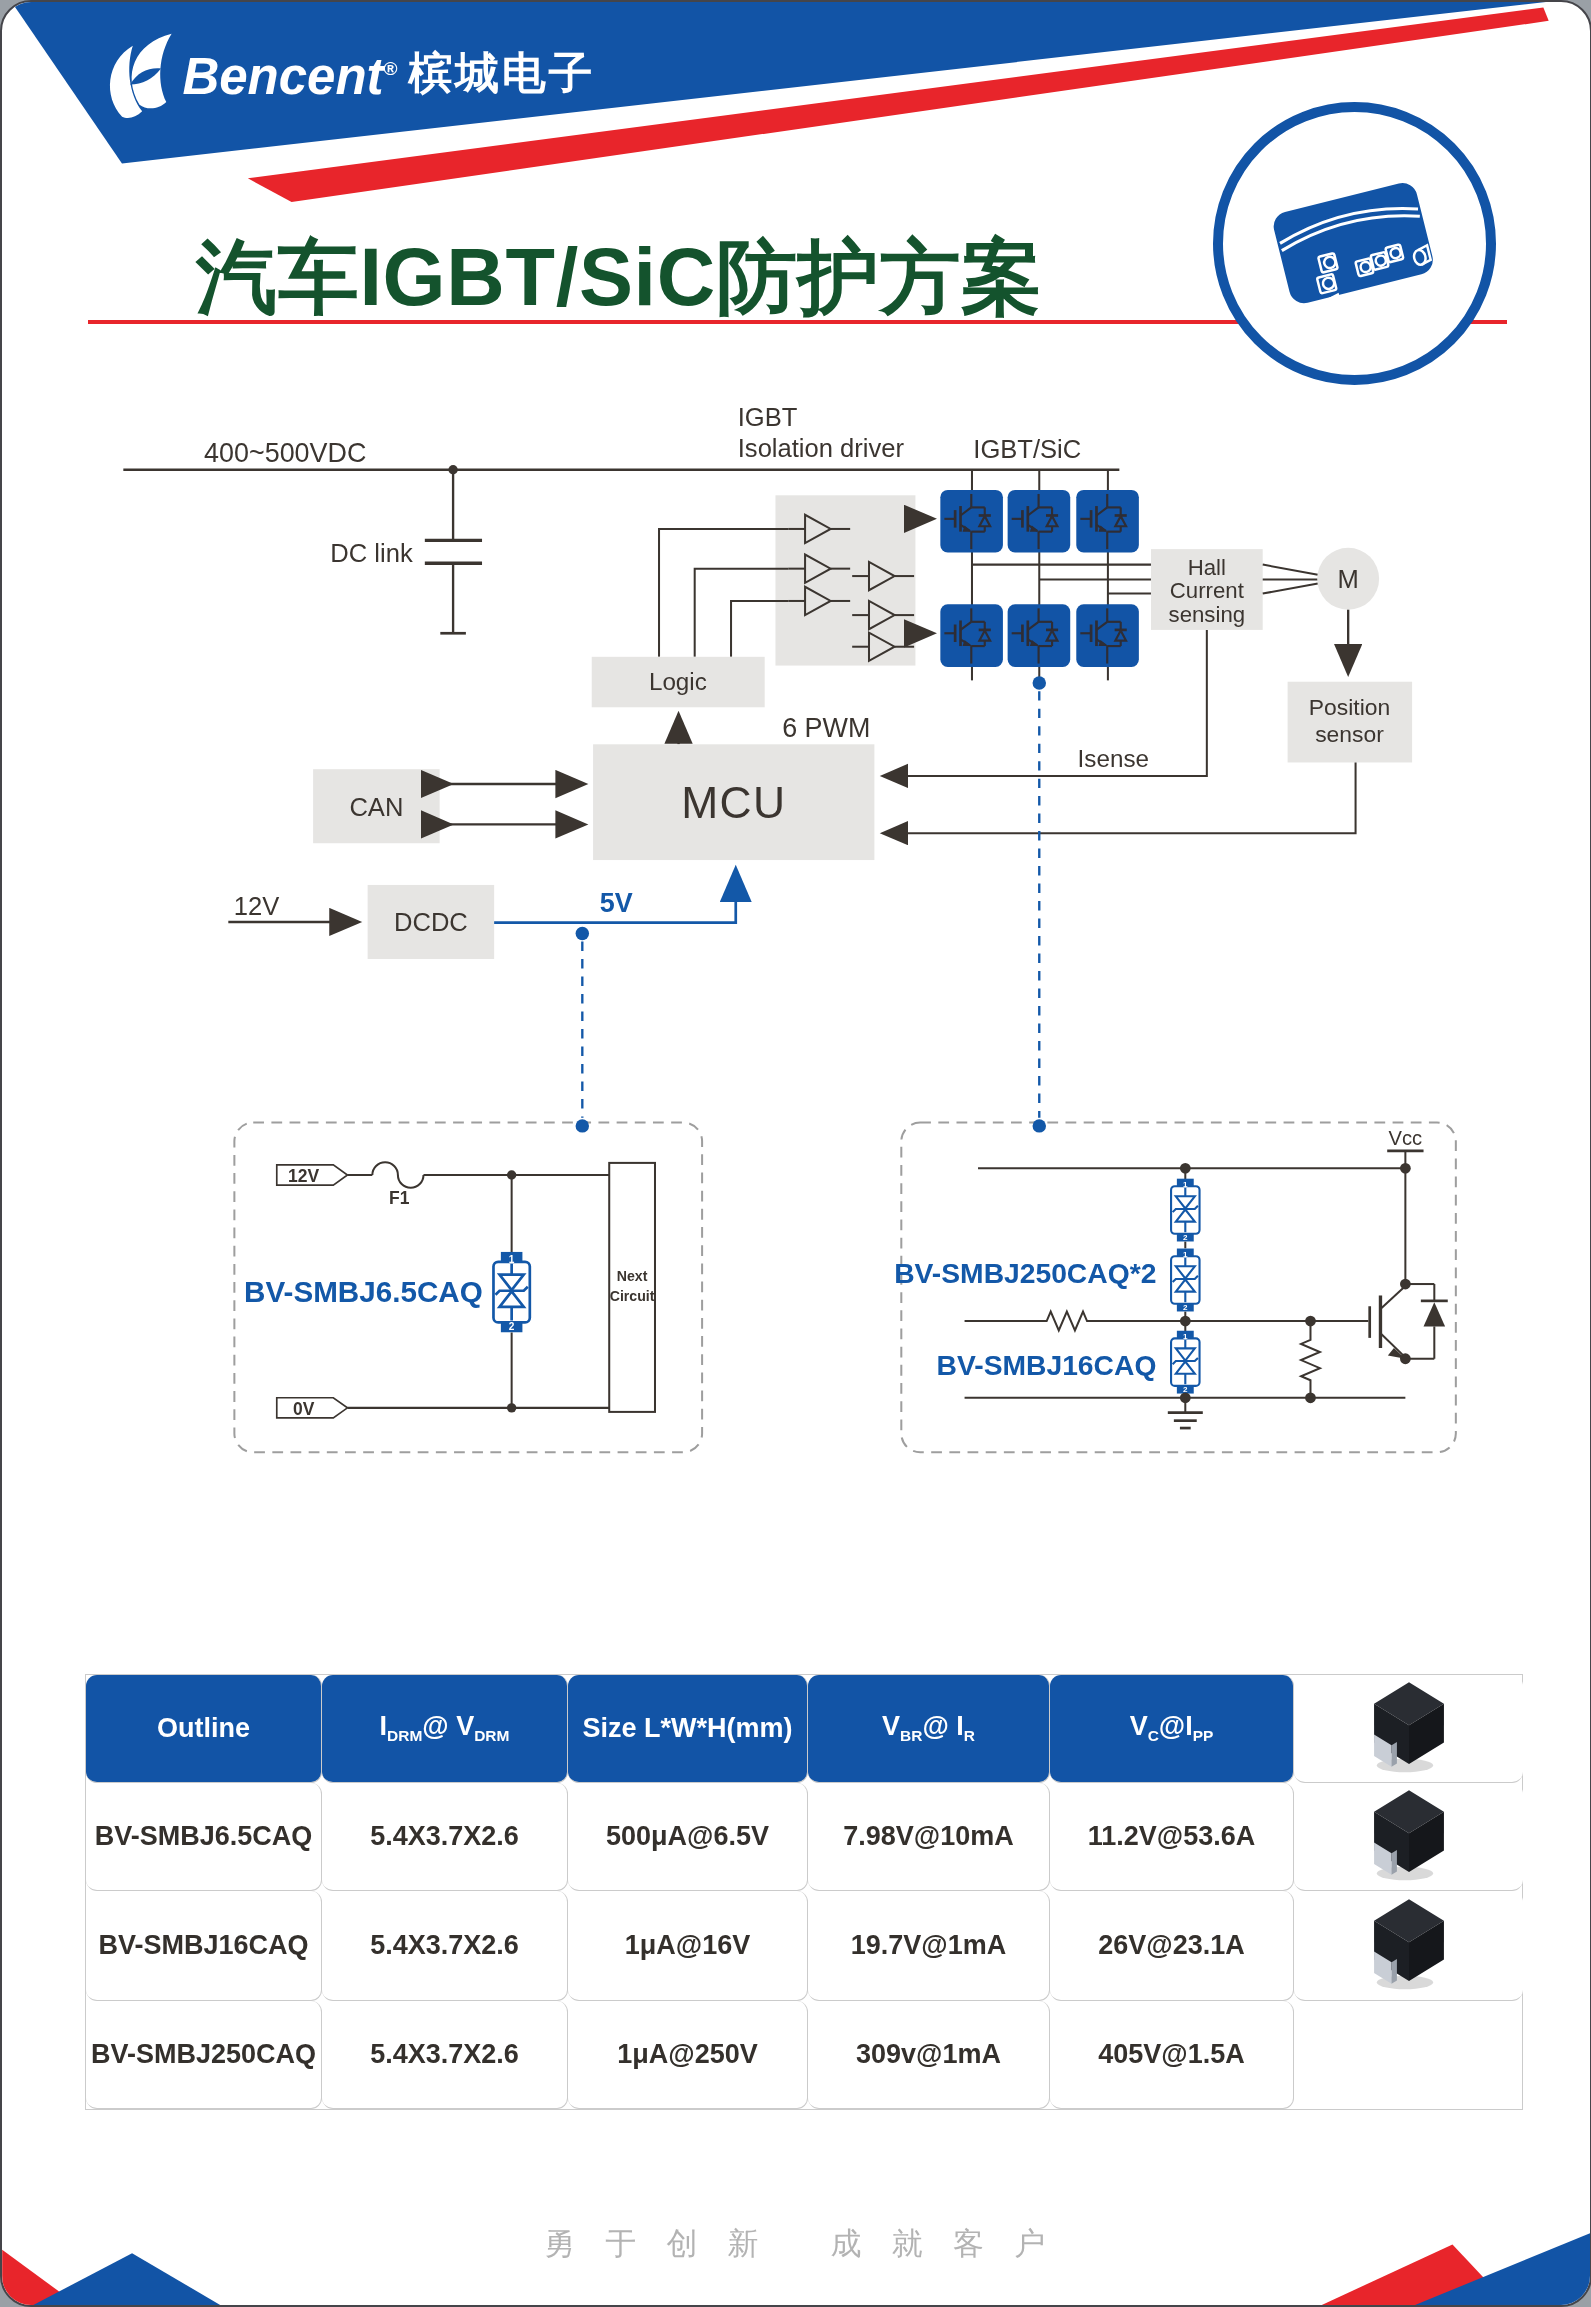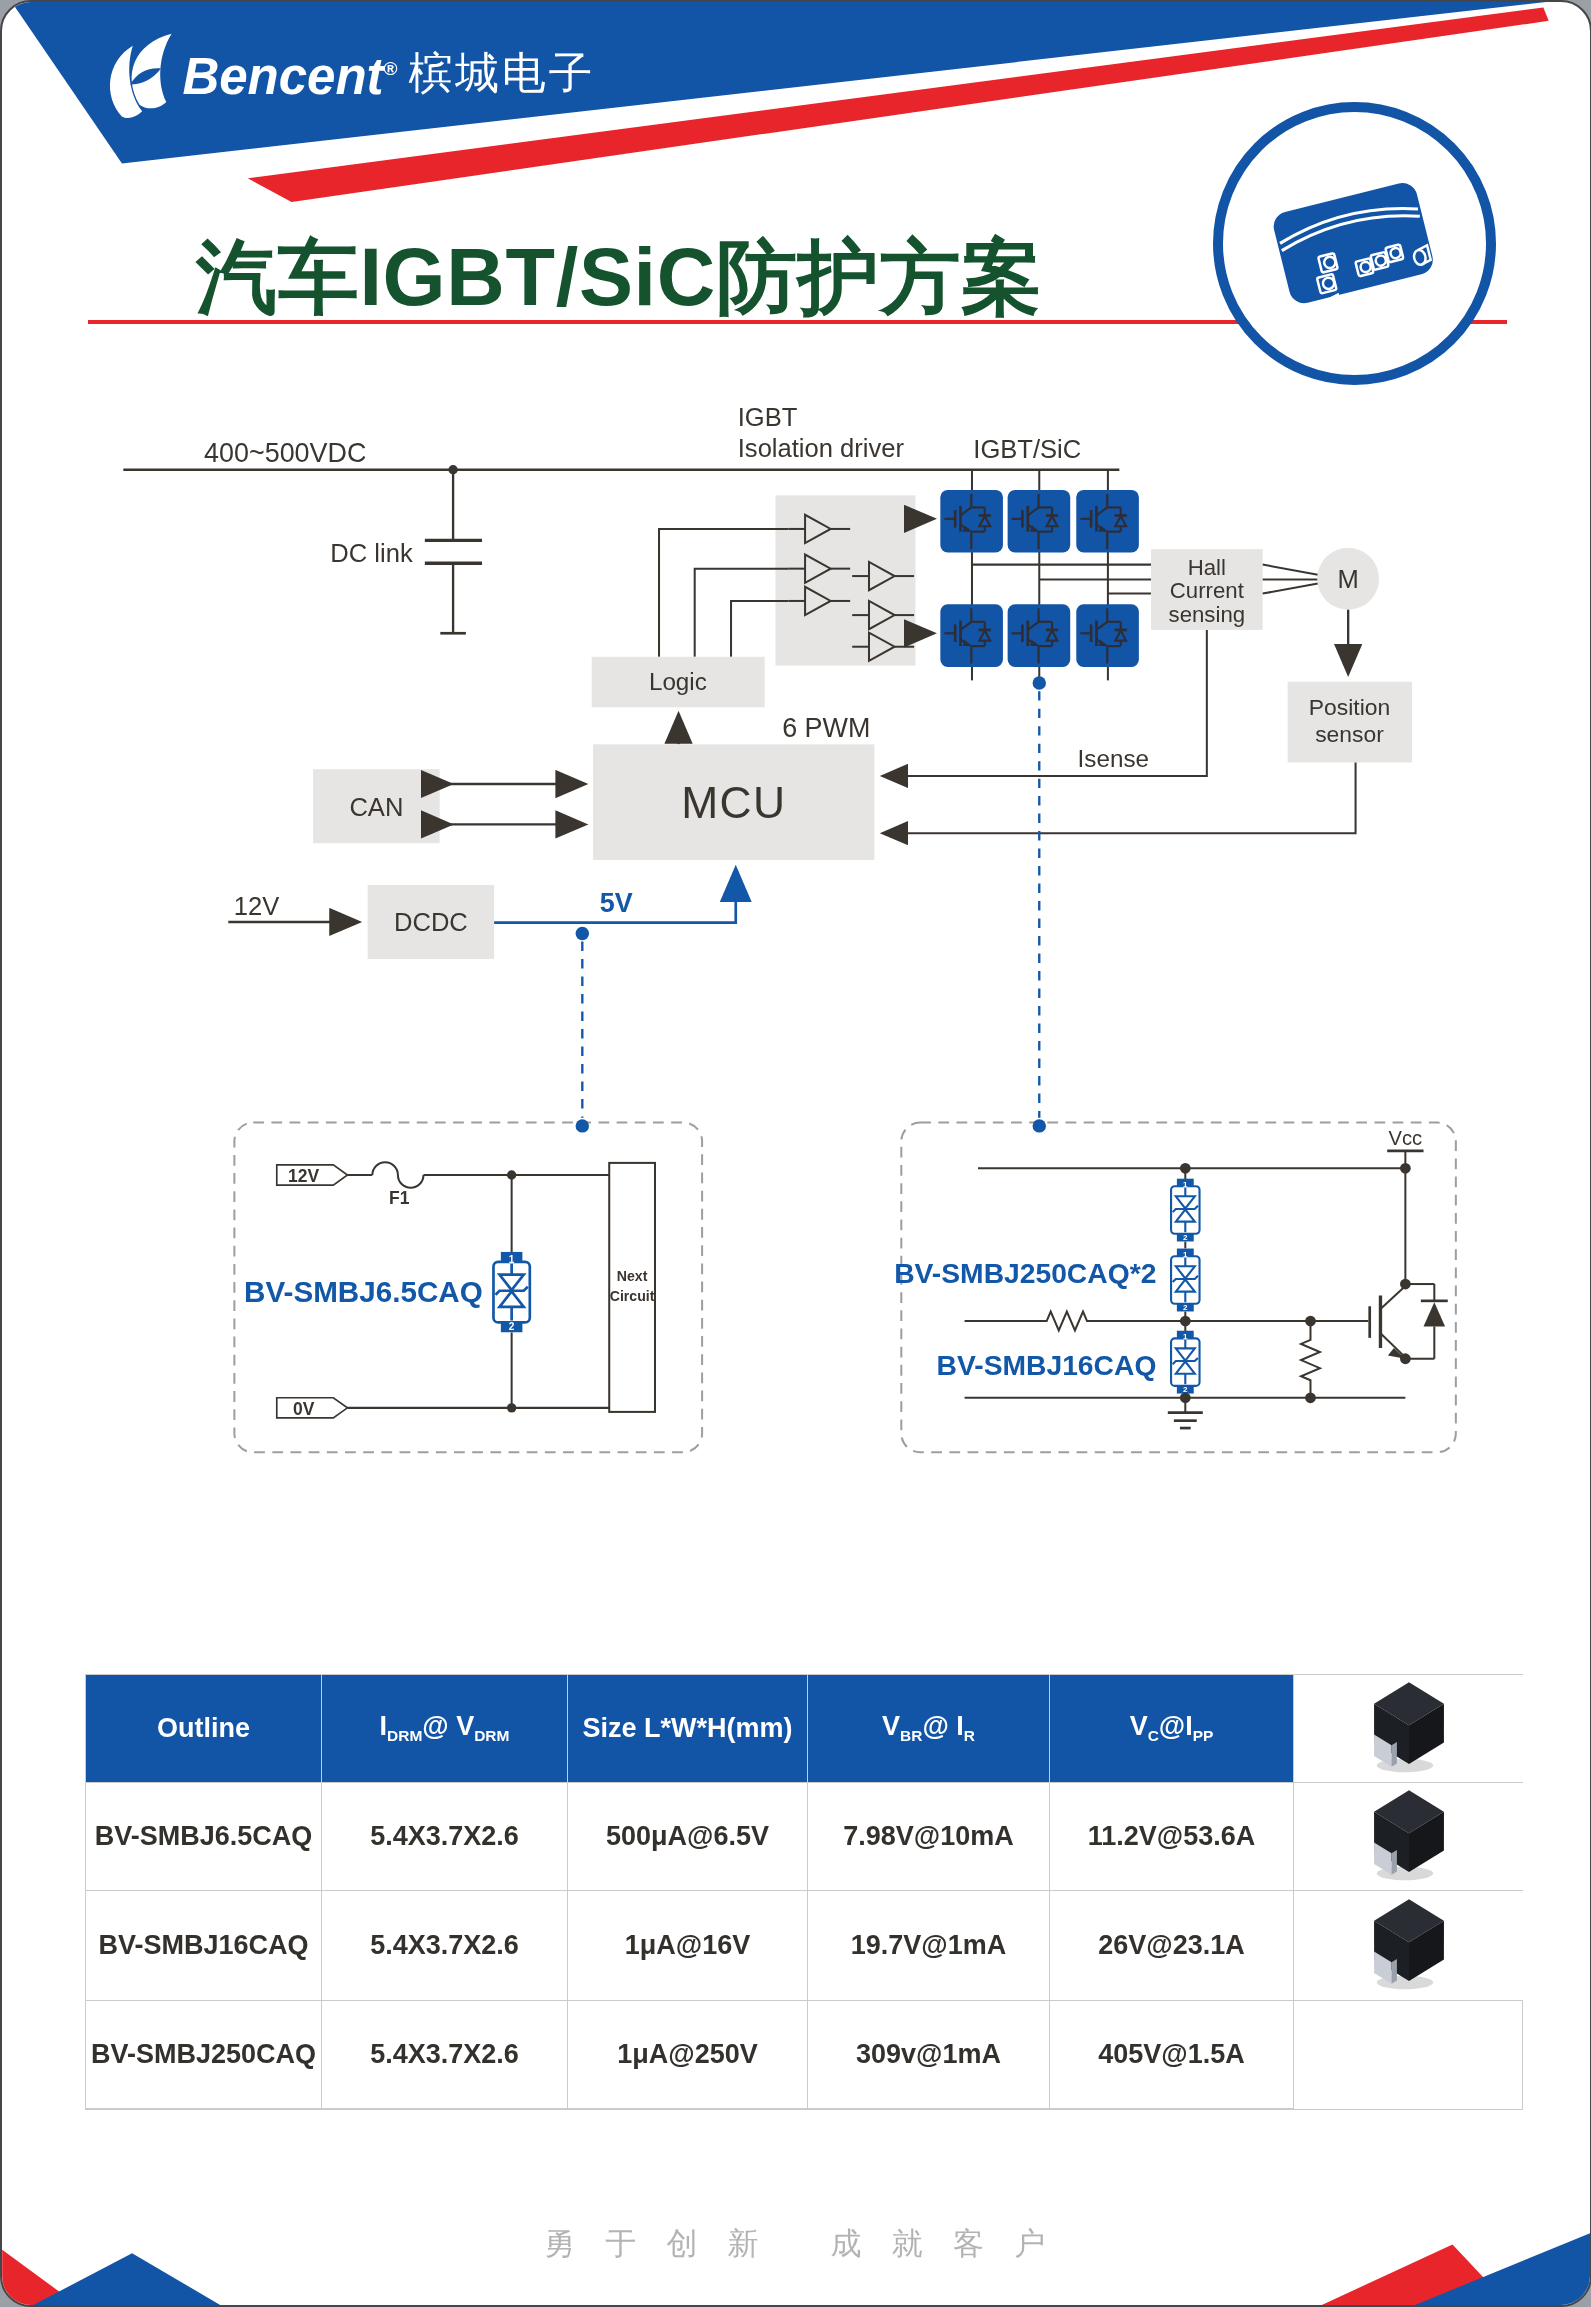--- a/index.html
+++ b/index.html
@@ -5,32 +5,32 @@
   html,body{margin:0;padding:0;background:#9aa0a6;font-family:"Liberation Sans","DejaVu Sans",sans-serif;}
   .page{position:relative;width:1592px;height:2307px;background:#ffffff;border:2px solid #45454a;
         border-radius:31px;overflow:hidden;margin:0 auto;box-sizing:border-box;}
   .abs{position:absolute;}
   svg text{font-family:"Liberation Sans","DejaVu Sans",sans-serif;}
   
   .logo-row{position:absolute;left:100px;top:30px;display:flex;align-items:flex-start;z-index:3;}
   .logo-mark{width:75px;height:89px;}
   .logo-text{color:#fff;font-style:italic;font-weight:bold;font-size:51px;line-height:1;margin:19px 0 0 5.4px;}
   .logo-reg{color:#fff;font-size:19px;font-style:normal;vertical-align:19px;}
-  .logo-cn{color:#fff;font-weight:normal;font-size:44px;font-style:normal;letter-spacing:2.7px;margin-left:10.8px;}
+  .logo-cn{color:#fff;font-weight:bold;font-size:44px;font-style:normal;letter-spacing:2.7px;margin-left:10.8px;}
   .title{position:absolute;left:194px;top:222px;font-size:81px;font-weight:800;color:#14532d;
          letter-spacing:0.7px;z-index:2;white-space:nowrap;}
   .red-rule{position:absolute;left:86px;top:318px;width:1419px;height:4px;background:#e8252b;z-index:1;}
   .prod-circle{position:absolute;left:1211px;top:100px;width:283px;height:283px;border:10px solid #1254a6;
                border-radius:50%;background:#fff;box-sizing:border-box;z-index:2;}
   
   .spec-table{position:absolute;left:83px;top:1672px;width:1438px;z-index:2;
               display:grid;grid-template-columns:236px 246px 240px 242px 244px 229px;
               grid-template-rows:108px 108px 110px 108px;border:1.3px solid #cbcbcb;box-sizing:border-box;}
   .cell{border-right:1.3px solid #cbcbcb;border-bottom:1.3px solid #cbcbcb;display:flex;align-items:center;
-        justify-content:center;box-sizing:border-box;background:#fff;}
+        justify-content:center;box-sizing:border-box;background:#fff;border-radius:11px;}
   .cell:nth-child(6n){border-right:none;}
   .th{background:#1254a6;color:#fff;font-size:27px;font-weight:bold;}
   .th sub{font-size:15.5px;font-weight:bold;}
   .td{font-size:27px;font-weight:bold;color:#34302c;white-space:nowrap;}
   .footer{position:absolute;left:4px;top:2221px;width:100%;text-align:center;color:#b3b3b3;
           font-size:31px;letter-spacing:10.8px;z-index:2;white-space:pre;}
 </style>
 </head>
 <body>
 

